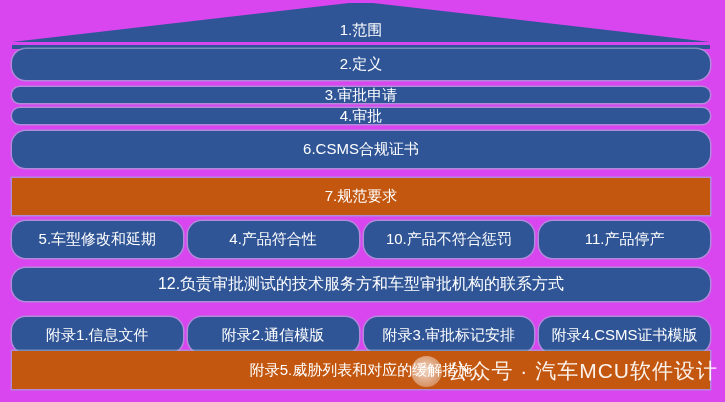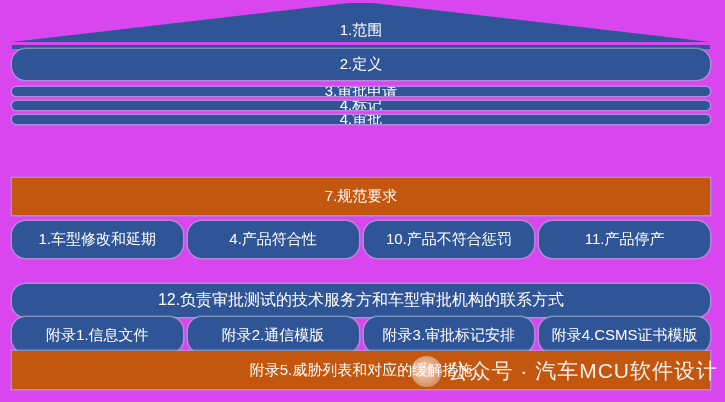--- a/index.html
+++ b/index.html
@@ -44,21 +44,21 @@
     text-align: center;
     color: #fff;
     font-size: 15px;
   }
 
   .row2 { top: 49px;  height: 31px; }
   .row3 { top: 87px;  height: 37px; flex-direction: column; }
   .row4 { top: 131px; height: 37px; }
   .row5 { top: 178px; height: 37px; }
   .row6 { top: 221px; height: 37px; }
-  .row7 { top: 268px; height: 33px; margin-top: 16px; }
+  .row7 { top: 268px; height: 33px; }
   .row7 .cell { font-size: 16px; }
   .row8 { top: 317px; height: 36px; }
   .row9 { top: 351px; height: 38px; }
 
   .watermark {
     position: absolute;
     top: 355px;
     right: 7px;
     height: 32px;
     display: flex;
@@ -92,31 +92,33 @@
     <rect x="0" y="43" width="698" height="4" fill="#2F5596"></rect>
   </svg>
   <div class="roof-label">1.范围</div>
 
   <div class="bar row2">
     <div class="cell blue">2.定义</div>
   </div>
 
   <div class="bar row3">
     <div class="cell blue">3.审批申请</div>
-    <div class="cell blue">4.标记</div>
     <div class="cell blue">4.审批</div>
   </div>
 
+  <div class="bar row4">
+    <div class="cell blue">6.CSMS合规证书</div>
+  </div>
 
   <div class="bar row5">
     <div class="cell orange">7.规范要求</div>
   </div>
 
   <div class="bar row6">
-    <div class="cell blue">1.车型修改和延期</div>
+    <div class="cell blue">5.车型修改和延期</div>
     <div class="cell blue">4.产品符合性</div>
     <div class="cell blue">10.产品不符合惩罚</div>
     <div class="cell blue">11.产品停产</div>
   </div>
 
   <div class="bar row7">
     <div class="cell blue">12.负责审批测试的技术服务方和车型审批机构的联系方式</div>
   </div>
 
   <div class="bar row8">

